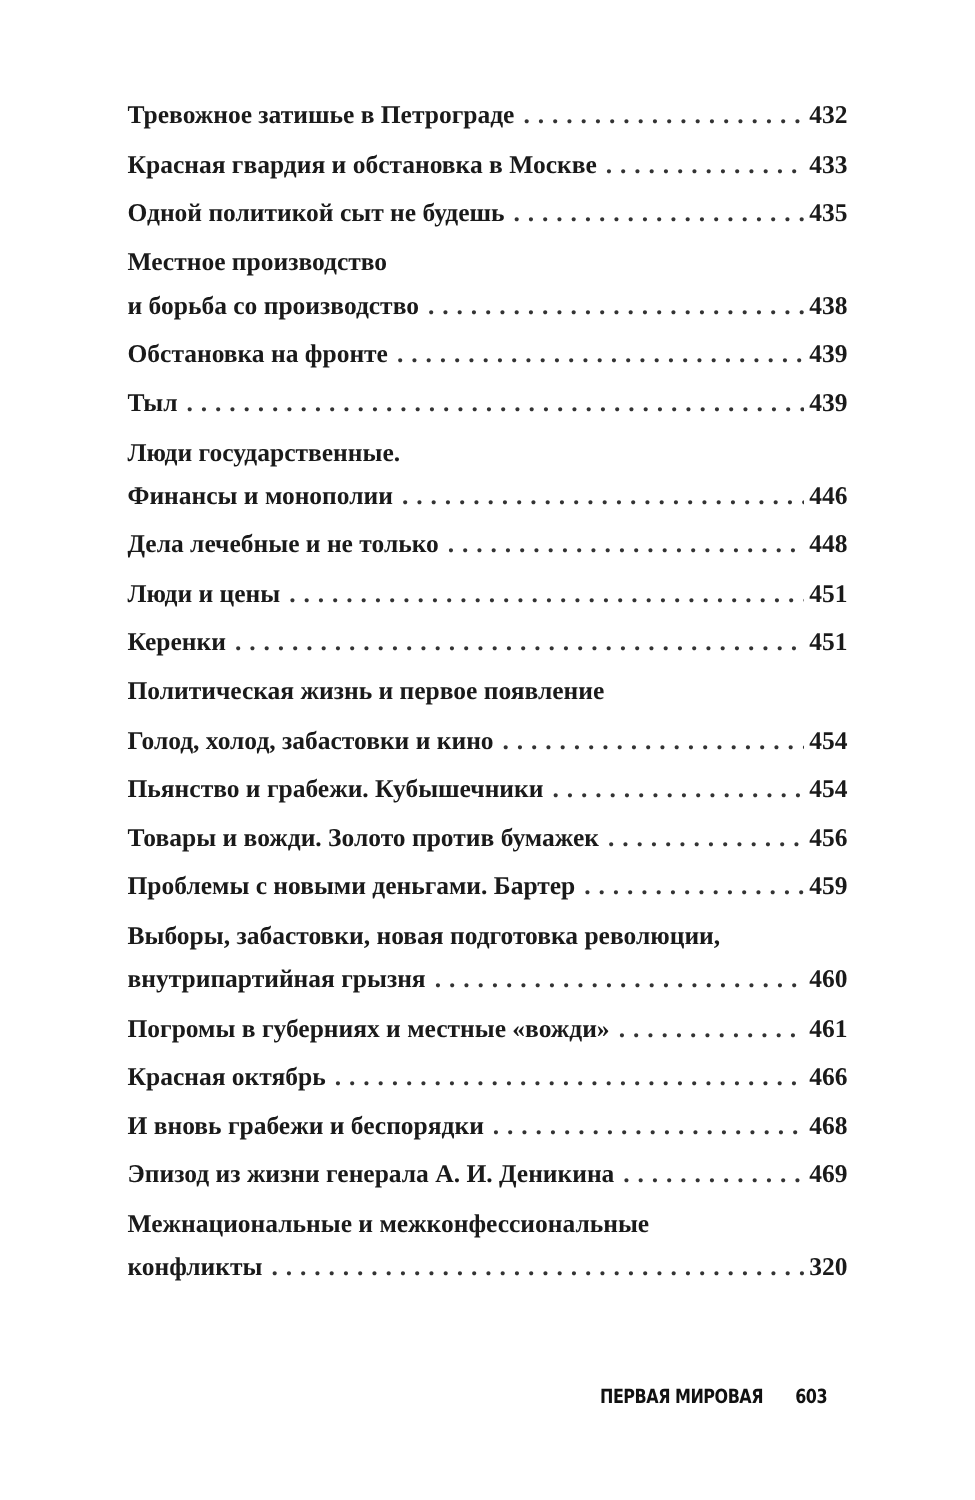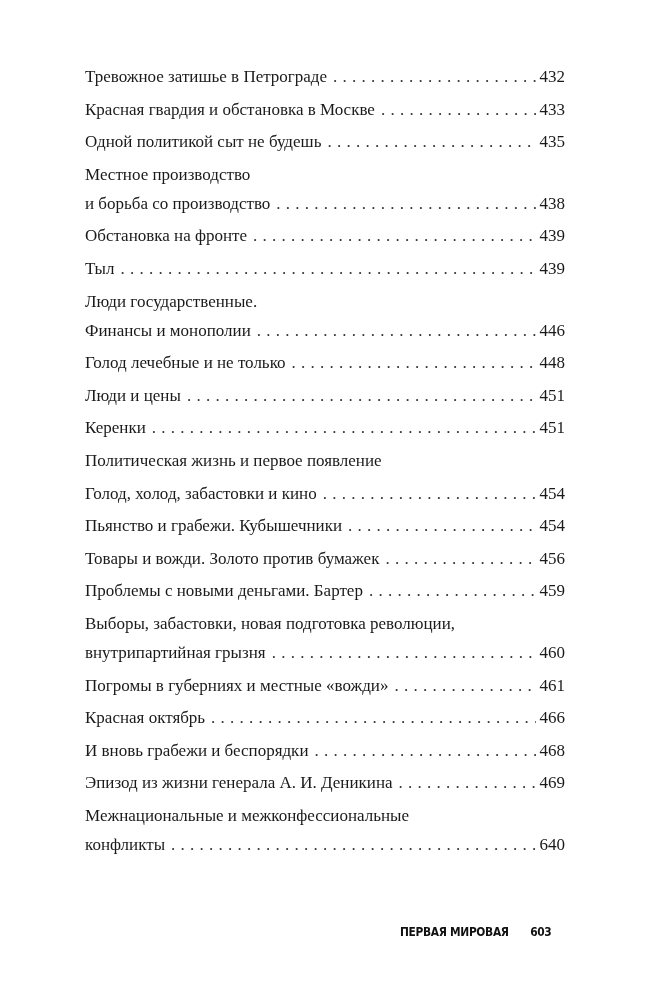--- a/index.html
+++ b/index.html
@@ -1,21 +1,21 @@
 <!DOCTYPE html>
 <html><head>
 <meta charset="utf-8">
 <style>
   html, body { margin: 0; padding: 0; background: #ffffff; }
   body { width: 650px; height: 1000px; position: relative; overflow: hidden;
          font-family: "Liberation Serif", "DejaVu Serif", serif; color: #1a1a1a; }
   .toc { position: absolute; left: 85px; top: 66px; width: 480px; }
   .entry { display: block; margin-bottom: 10.6px; }
-  .entry .line { display: flex; align-items: center; font-size: 17px; line-height: 22px; }
-  .entry .first { font-size: 17px; line-height: 22px; white-space: nowrap; margin-bottom: 7px; }
+  .entry .line { display: flex; align-items: center; font-size: 17px; line-height: 22px; font-weight: bold; }
+  .entry .first { font-size: 17px; line-height: 22px; white-space: nowrap; margin-bottom: 7px; font-weight: bold; }
   .entry .title { white-space: nowrap; }
   .entry .leader { flex: 1; overflow: hidden; white-space: nowrap; margin: 0 4px 0 6px;
                    letter-spacing: 3.2px; color: #333; }
   .entry .leader::before { content: ". . . . . . . . . . . . . . . . . . . . . . . . . . . . . . . . . . . . . . . . . . . . . . . . . . . . . . . . . . . . . . . . . . . . . . . . . . . . . . . . . . . . ."; letter-spacing: 0; word-spacing: 1px; }
   .entry .page { white-space: nowrap; }
   .footer { position: absolute; left: 400px; top: 924px; width: 180px; height: 20px;
             font-family: "DejaVu Sans", "Liberation Sans", sans-serif; font-weight: bold;
             font-size: 13px; letter-spacing: -0.4px; color: #111; transform: scaleX(0.82);
             transform-origin: left center; white-space: nowrap; }
   .footer .running-title { display: inline-block; }
@@ -71,21 +71,21 @@
     <div class="entry">
       <div class="first">Люди государственные.</div>
       <div class="line">
         <span class="title">Финансы и монополии</span>
         <span class="leader"></span>
         <span class="page">446</span>
       </div>
     </div>
     <div class="entry">
       <div class="line">
-        <span class="title">Голод лечебные и не только</span>
+        <span class="title">Дела лечебные и не только</span>
         <span class="leader"></span>
         <span class="page">448</span>
       </div>
     </div>
     <div class="entry">
       <div class="line">
         <span class="title">Люди и цены</span>
         <span class="leader"></span>
         <span class="page">451</span>
       </div>
@@ -162,21 +162,21 @@
         <span class="title">Эпизод из жизни генерала А. И. Деникина</span>
         <span class="leader"></span>
         <span class="page">469</span>
       </div>
     </div>
     <div class="entry">
       <div class="first">Межнациональные и межконфессиональные</div>
       <div class="line">
         <span class="title">конфликты</span>
         <span class="leader"></span>
-        <span class="page">640</span>
+        <span class="page">320</span>
       </div>
     </div>
   </div>
 
 <div class="footer">
   <span class="running-title">ПЕРВАЯ МИРОВАЯ</span>
   <span class="page-number">603</span>
 </div>
 
 </body></html>

